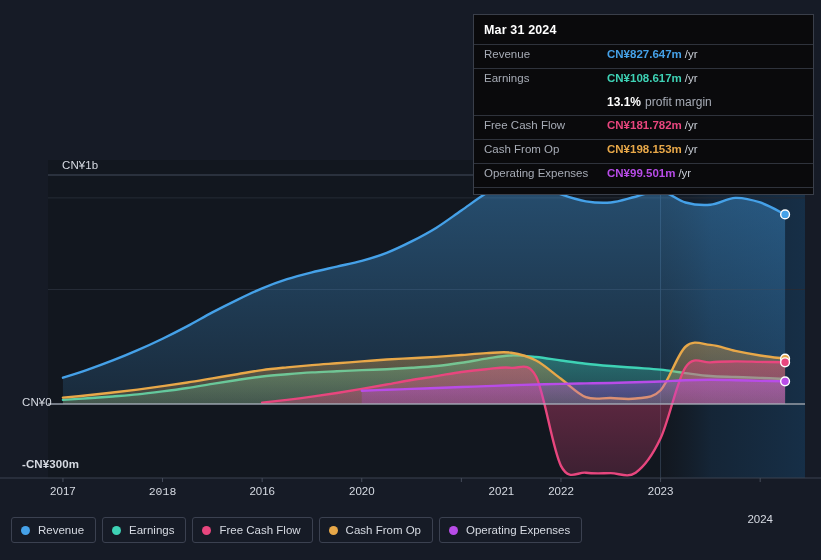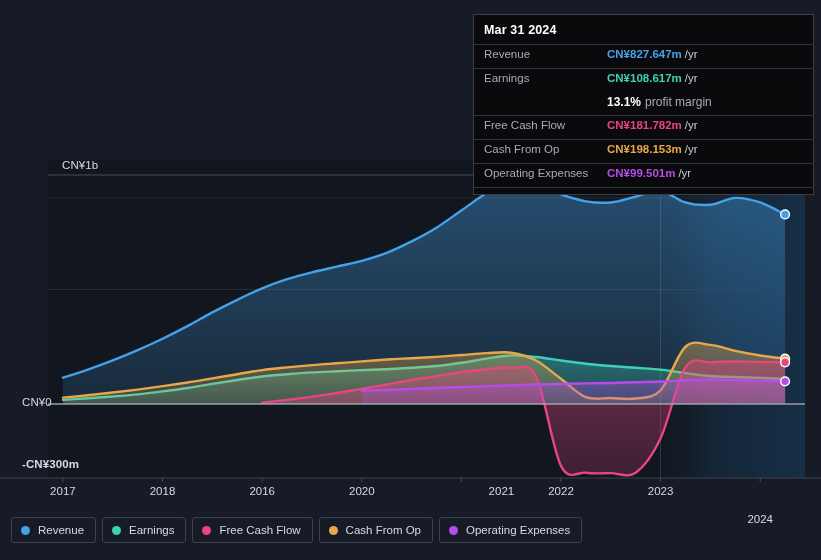--- a/index.html
+++ b/index.html
@@ -207,21 +207,21 @@
         <line x1="760.1776315789436" x2="760.1776315789436" y1="478" y2="482" stroke="#454c5a" stroke-width="1"></line>
       </g>
   </svg>
 
   <div class="axlabel" id="lbl-top">CN¥1b</div>
   <div class="axlabel" id="lbl-zero">CN¥0</div>
   <div class="axlabel" id="lbl-bottom">-CN¥300m</div>
 
   <div id="xticks">
       <div class="xtick" style="left: 62.9px;">2017</div>
-      <div class="xtick" style="left: 162.5px;">2018</div>
+      <div class="xtick" style="left: 162.5px; font-family: Liberation Mono, monospace;">2018</div>
       <div class="xtick" style="left: 262.2px;">2016</div>
       <div class="xtick" style="left: 361.8px;">2020</div>
       <div class="xtick" style="left: 461.4px; margin-left: 40px;">2021</div>
       <div class="xtick" style="left: 561px;">2022</div>
       <div class="xtick" style="left: 660.6px;">2023</div>
       <div class="xtick" style="left: 760.2px; margin-top: 28px;">2024</div>
     </div>
 
   <div id="tooltip">
     <div id="tt-date">Mar 31 2024</div>

